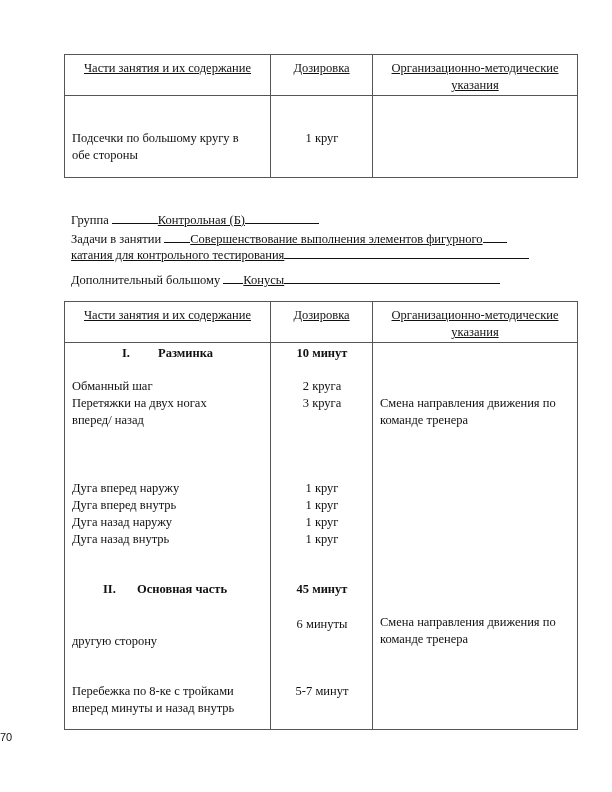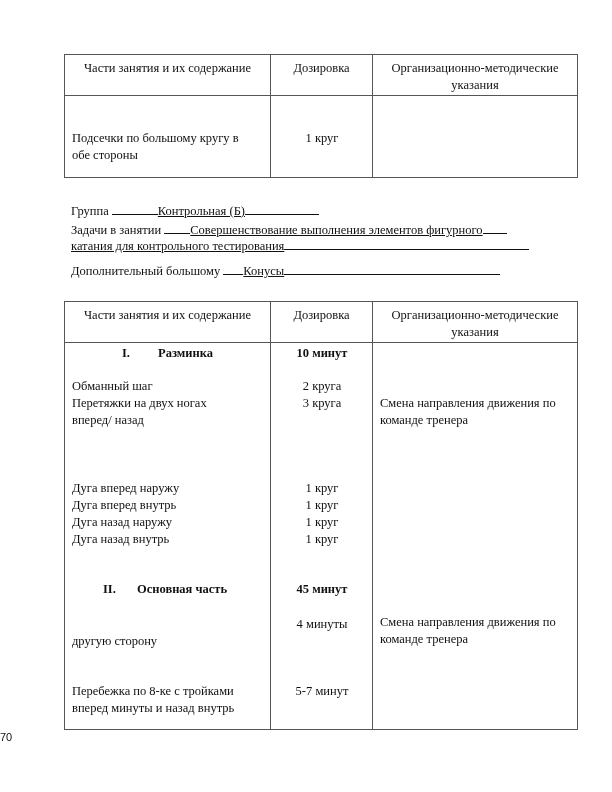--- a/index.html
+++ b/index.html
@@ -1,28 +1,28 @@
 <!DOCTYPE html>
 <html><head>
 <meta charset="utf-8">
 <style>
   html, body { margin: 0; padding: 0; background: #ffffff; }
   body { width: 612px; height: 792px; position: relative; overflow: hidden;
          font-family: "Liberation Serif", "DejaVu Serif", serif; color: #111; font-size: 12.5px; }
   .tbl { position: absolute; left: 64px; width: 514px; border: 1.3px solid #555; box-sizing: border-box; }
-  .row { display: flex; }
+  .row { display: flex; text-decoration: underline; }
   .hdr { border-bottom: 1.3px solid #555; height: 40px; }
   .c1 { width: 206px; box-sizing: border-box; border-right: 1.3px solid #555; }
   .c2 { width: 102px; box-sizing: border-box; border-right: 1.3px solid #555; }
   .c3 { flex: 1; box-sizing: border-box; }
   .hdr .cell { text-align: center; padding-top: 5px; line-height: 17px; }
   .line { position: absolute; white-space: nowrap; line-height: 17px; }
   .ctr { text-align: center; }
   .bold { font-weight: bold; }
-  .form { position: absolute; left: 71px; line-height: 17px; white-space: nowrap; }
+  .form { position: absolute; left: 71px; line-height: 17px; white-space: nowrap; margin-top: 9px; }
   .u { text-decoration: underline; }
   .blank { display: inline-block; border-bottom: 1px solid #111; height: 12px; vertical-align: baseline; }
   .pagenum { position: absolute; left: 0; width: 612px; top: 731px; text-align: left;
              font-family: "Liberation Sans", "DejaVu Sans", sans-serif; font-size: 11px; }
 </style>
 </head>
 <body>
 
 <div class="tbl" style="top:54px; height:124px;">
   <div class="row hdr">
@@ -87,21 +87,21 @@
     <div class="line" style="left:7px; top:171px;">Дуга назад наружу</div>
     <div class="line ctr" style="left:206px; width:102px; top:171px;">1 круг</div>
     <div class="line" style="left:7px; top:188px;">Дуга назад внутрь</div>
     <div class="line ctr" style="left:206px; width:102px; top:188px;">1 круг</div>
 
     <div class="line bold" style="left:38px; top:238px;">II.</div>
     <div class="line bold" style="left:72px; top:238px;">Основная часть</div>
     <div class="line ctr bold" style="left:206px; width:102px; top:238px;">45 минут</div>
 
     <div class="line" style="left:7px; top:290px;">другую сторону</div>
-    <div class="line ctr" style="left:206px; width:102px; top:273px;">4 минуты</div>
+    <div class="line ctr" style="left:206px; width:102px; top:273px;">6 минуты</div>
 
     <div class="line" style="left:315px; top:271px;">Смена направления движения по</div>
     <div class="line" style="left:315px; top:288px;">команде тренера</div>
 
     <div class="line" style="left:7px; top:340px;">Перебежка по 8-ке с тройками</div>
     <div class="line" style="left:7px; top:357px;">вперед минуты и назад внутрь</div>
     <div class="line ctr" style="left:206px; width:102px; top:340px;">5-7 минут</div>
   </div>
 </div>
 

